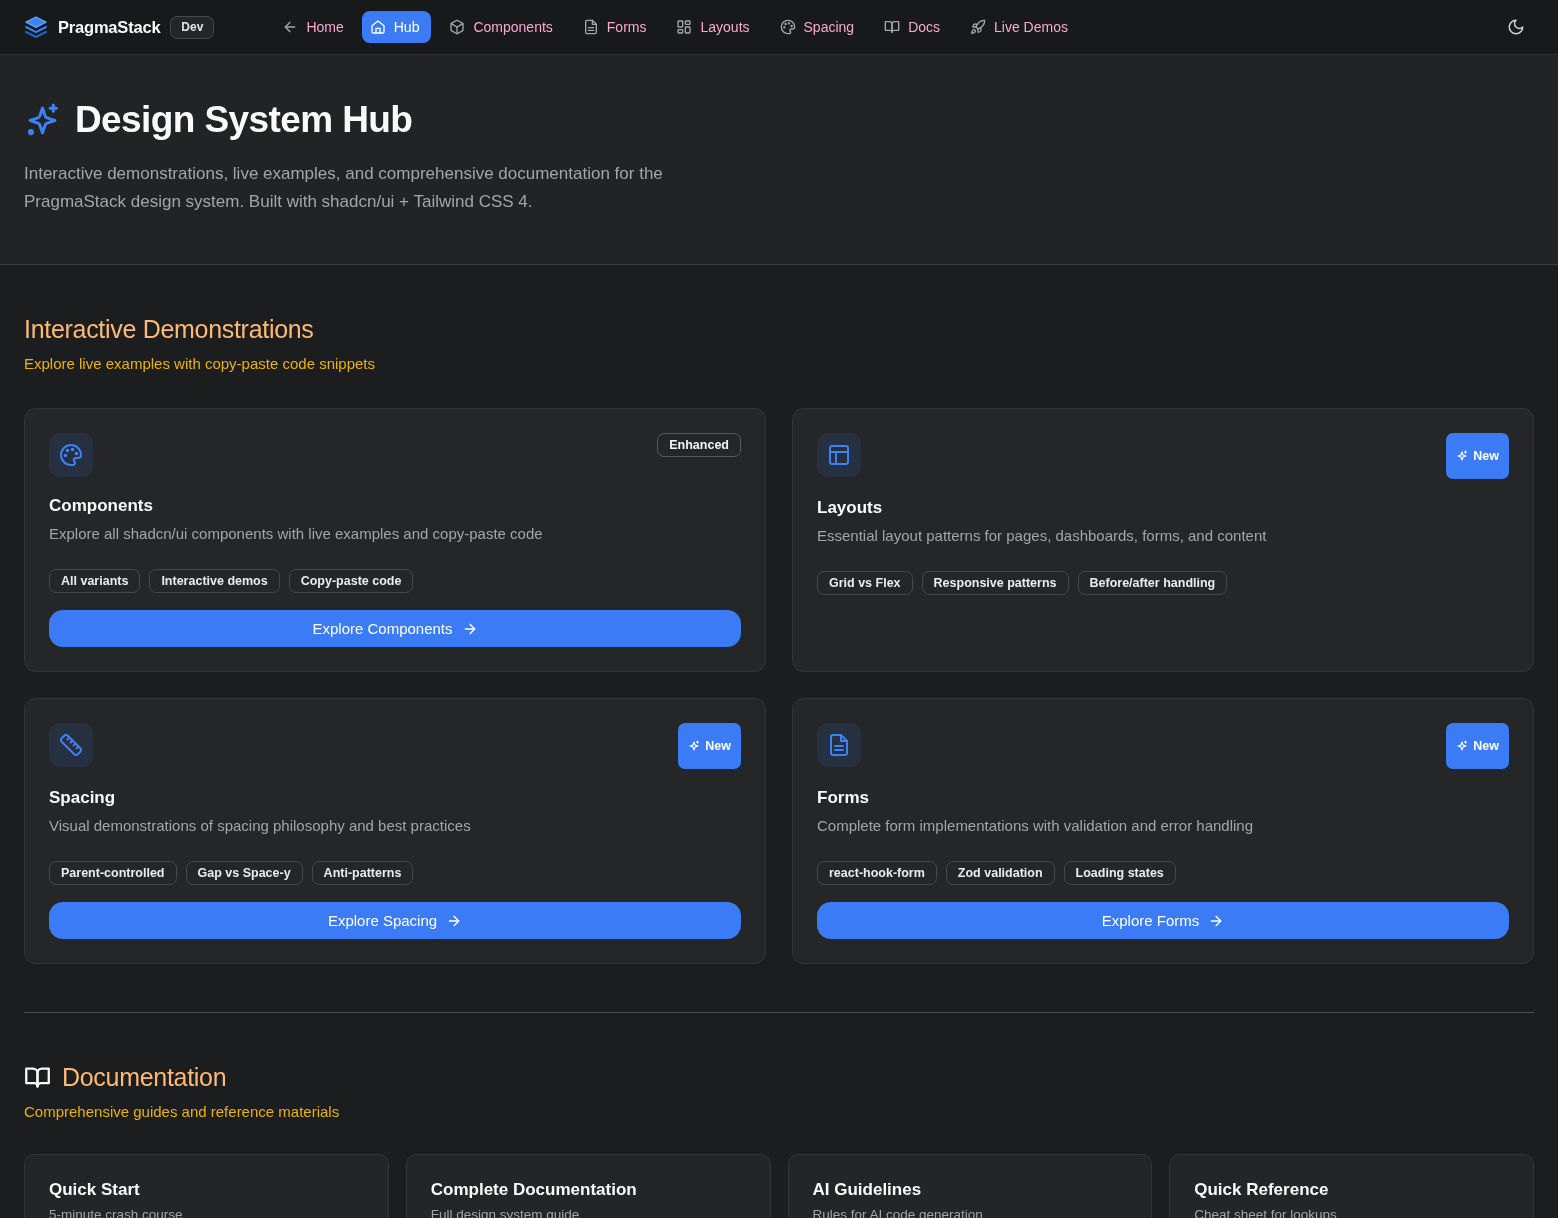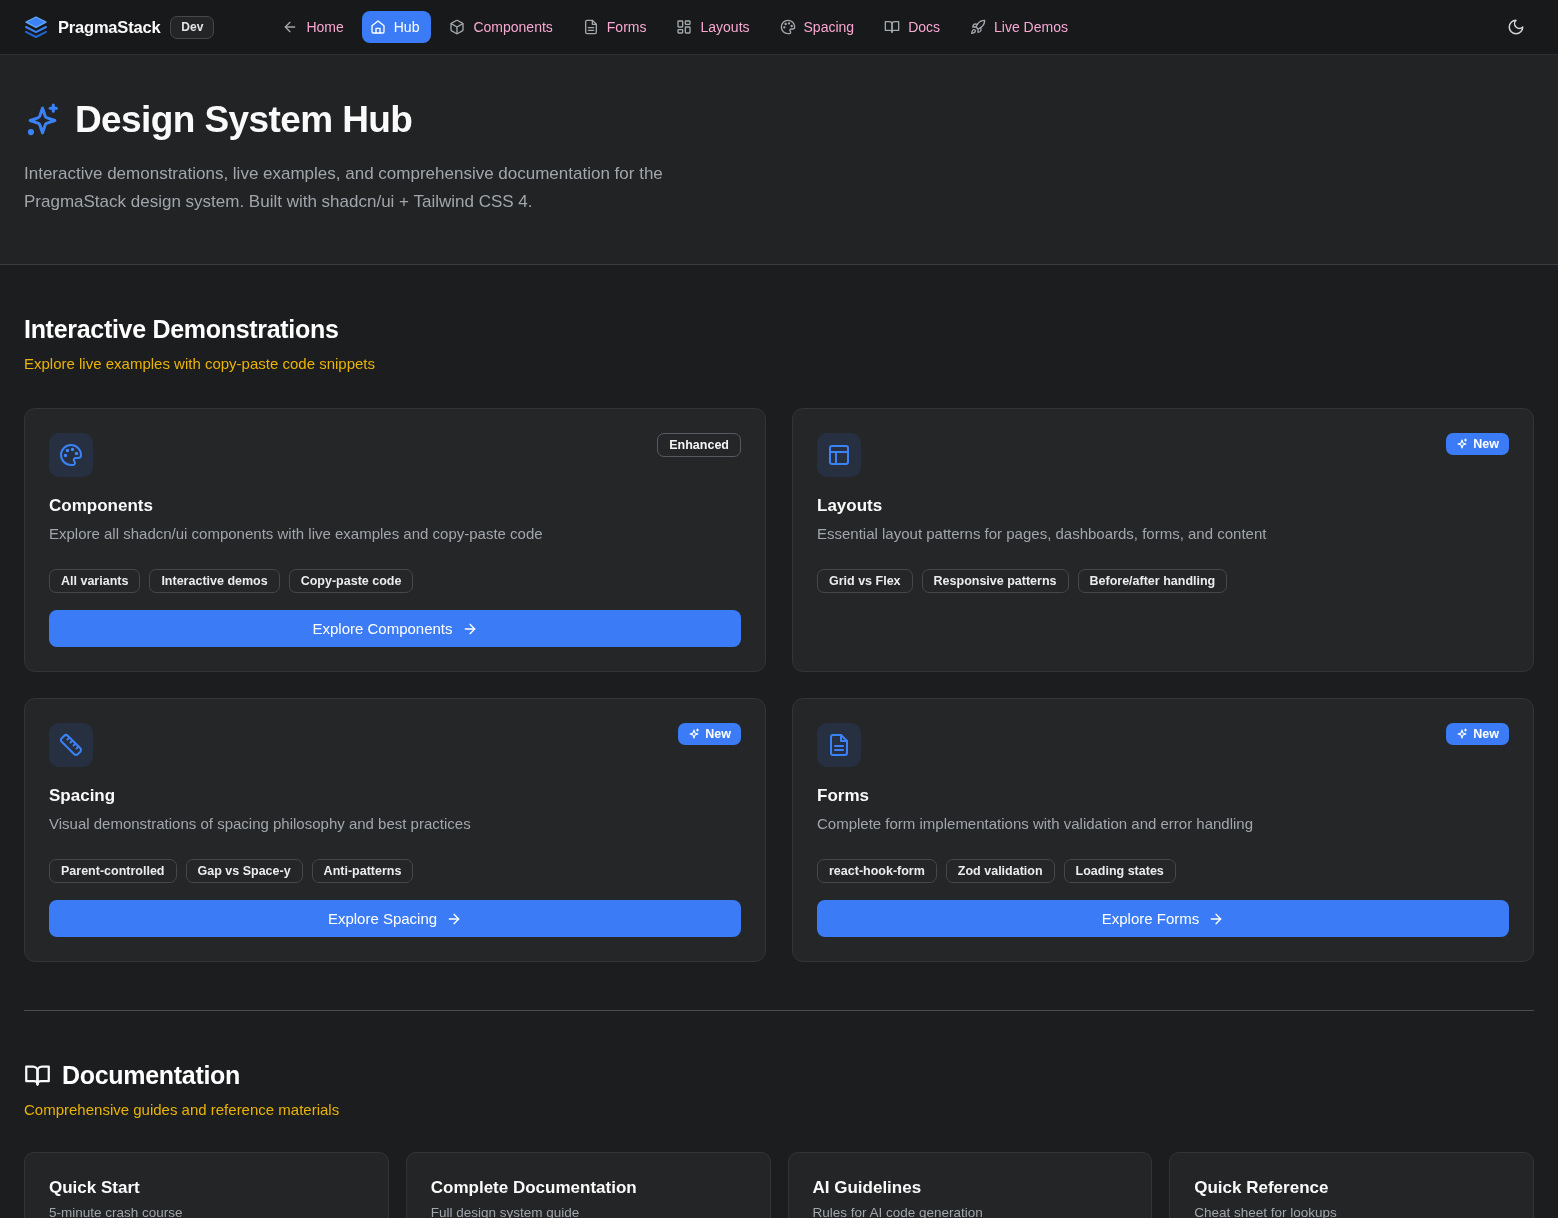--- a/index.html
+++ b/index.html
@@ -45,21 +45,21 @@
   .hero-title-row { display:flex; align-items:center; gap:14px; }
   .hero-title { font-size:37px; font-weight:700; color:#fafafa; letter-spacing:-0.6px; }
   .hero-desc {
     margin-top:19px; font-size:17px; line-height:28px; color:#a1a6ac; max-width:735px;
   }
 
   
   .content { padding:0 24px; }
   .section-head { margin-top:50px; }
   .section-title {
-    font-size:25px; font-weight:700; color:#ffffff; letter-spacing:-0.3px;
+    font-size:25px; font-weight:400; color:#fdba74; letter-spacing:-0.3px;
     display:flex; align-items:center; gap:11px;
   }
   .section-sub { margin-top:11px; font-size:15px; color:#eab308; }
 
   
   .demo-grid {
     margin-top:36px;
     display:grid; grid-template-columns:1fr 1fr; gap:26px;
   }
   .demo-card {
@@ -71,32 +71,32 @@
     width:44px; height:44px; border-radius:10px; background:rgba(59,124,246,0.12);
     display:flex; align-items:center; justify-content:center;
   }
   .icon-tile svg { stroke:#3b82f6; }
   .badge-outline {
     font-size:12.5px; font-weight:600; color:#f4f4f5;
     border:1px solid #565a60; border-radius:7px; padding:4px 11px; background:transparent;
   }
   .badge-filled {
     font-size:12.5px; font-weight:600; color:#ffffff; background:#3b7cf6;
-    border-radius:7px; padding:4px 10px; display:flex; align-items:center; gap:5px;
+    border-radius:7px; padding:16px 10px; display:flex; align-items:center; gap:5px;
   }
   .badge-filled svg { stroke:#ffffff; }
   .demo-title { margin-top:19px; font-size:17px; font-weight:700; color:#fafafa; }
   .demo-desc { margin-top:7px; font-size:15px; color:#a1a6ac; line-height:21px; }
   .tag-row { margin-top:25px; display:flex; gap:9px; }
   .tag {
     font-size:12.5px; font-weight:600; color:#ececee;
     border:1px solid #44474b; border-radius:7px; padding:4px 11px;
   }
   .explore-btn {
-    margin-top:17px; width:100%; height:37px; background:#3b7cf6; border:none; border-radius:8px;
+    margin-top:17px; width:100%; height:37px; background:#3b7cf6; border:none; border-radius:14px;
     color:#ffffff; font-size:15px; font-weight:500; font-family:inherit; cursor:pointer;
     display:flex; align-items:center; justify-content:center; gap:9px;
   }
   .explore-btn svg { stroke:#ffffff; }
 
   
   .divider { border:none; border-top:1px solid #4a4c4e; margin:48px 0 0; }
 
   
   .doc-grid {

